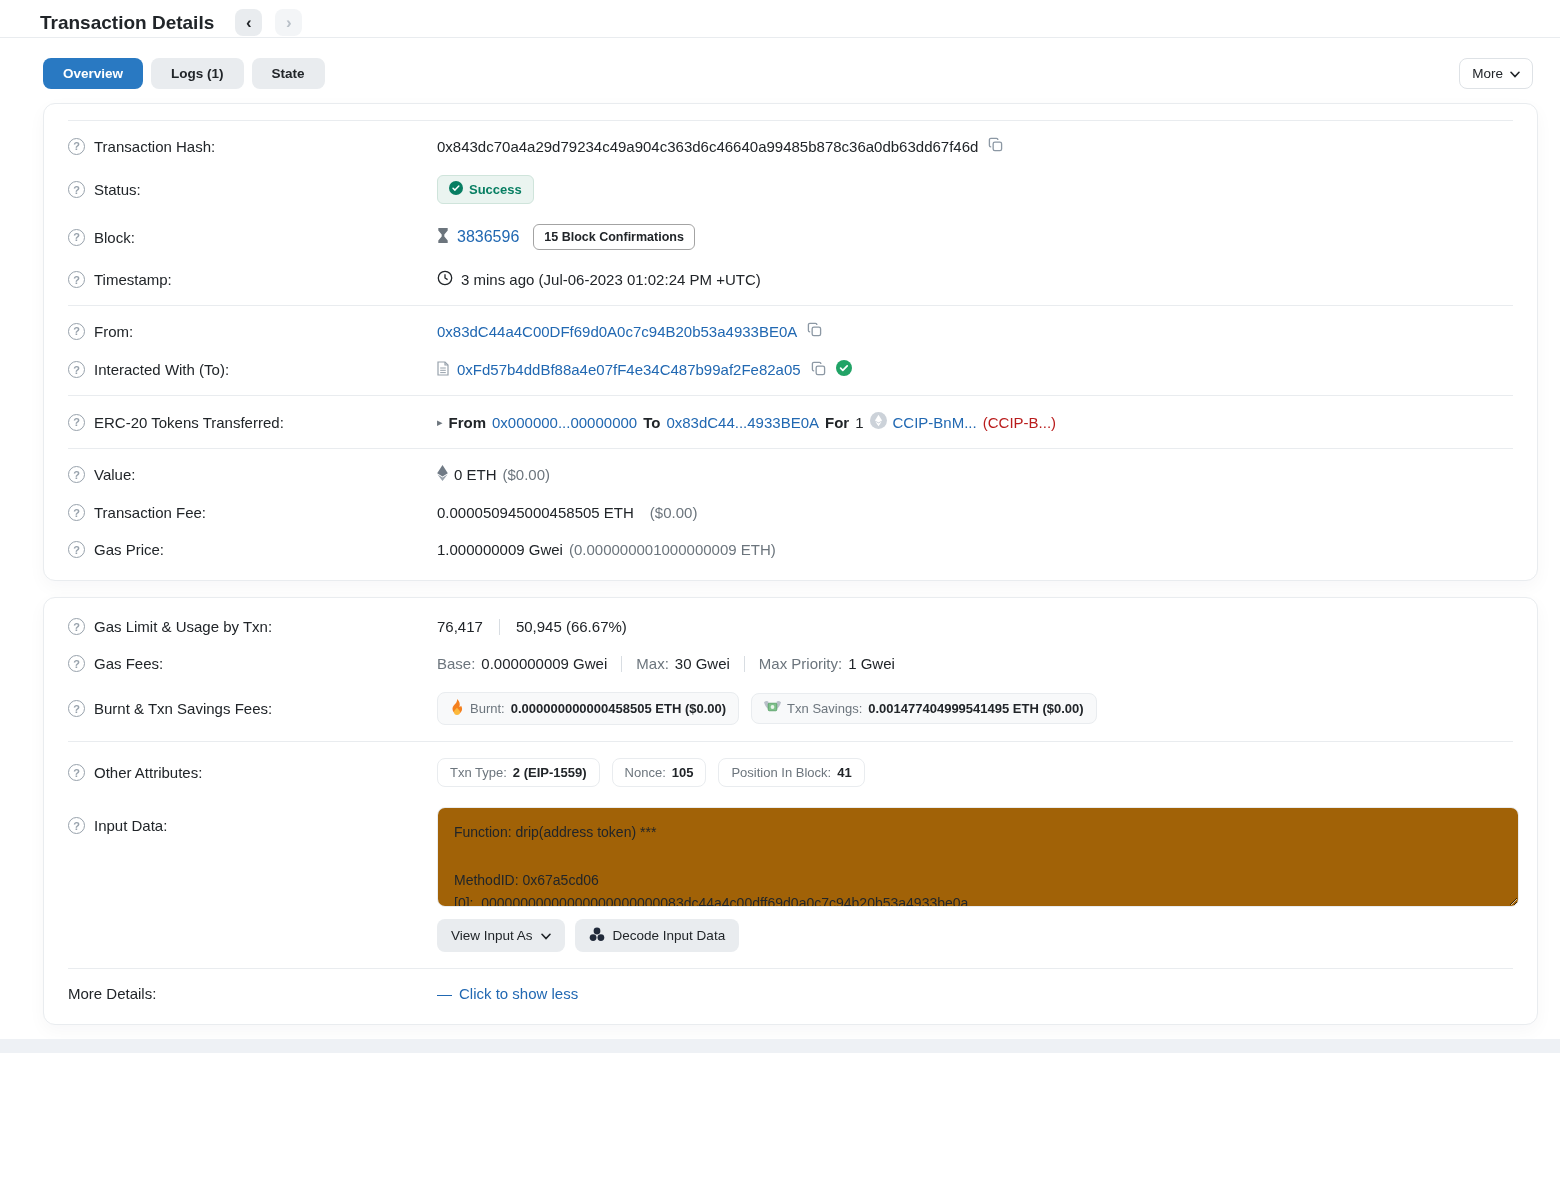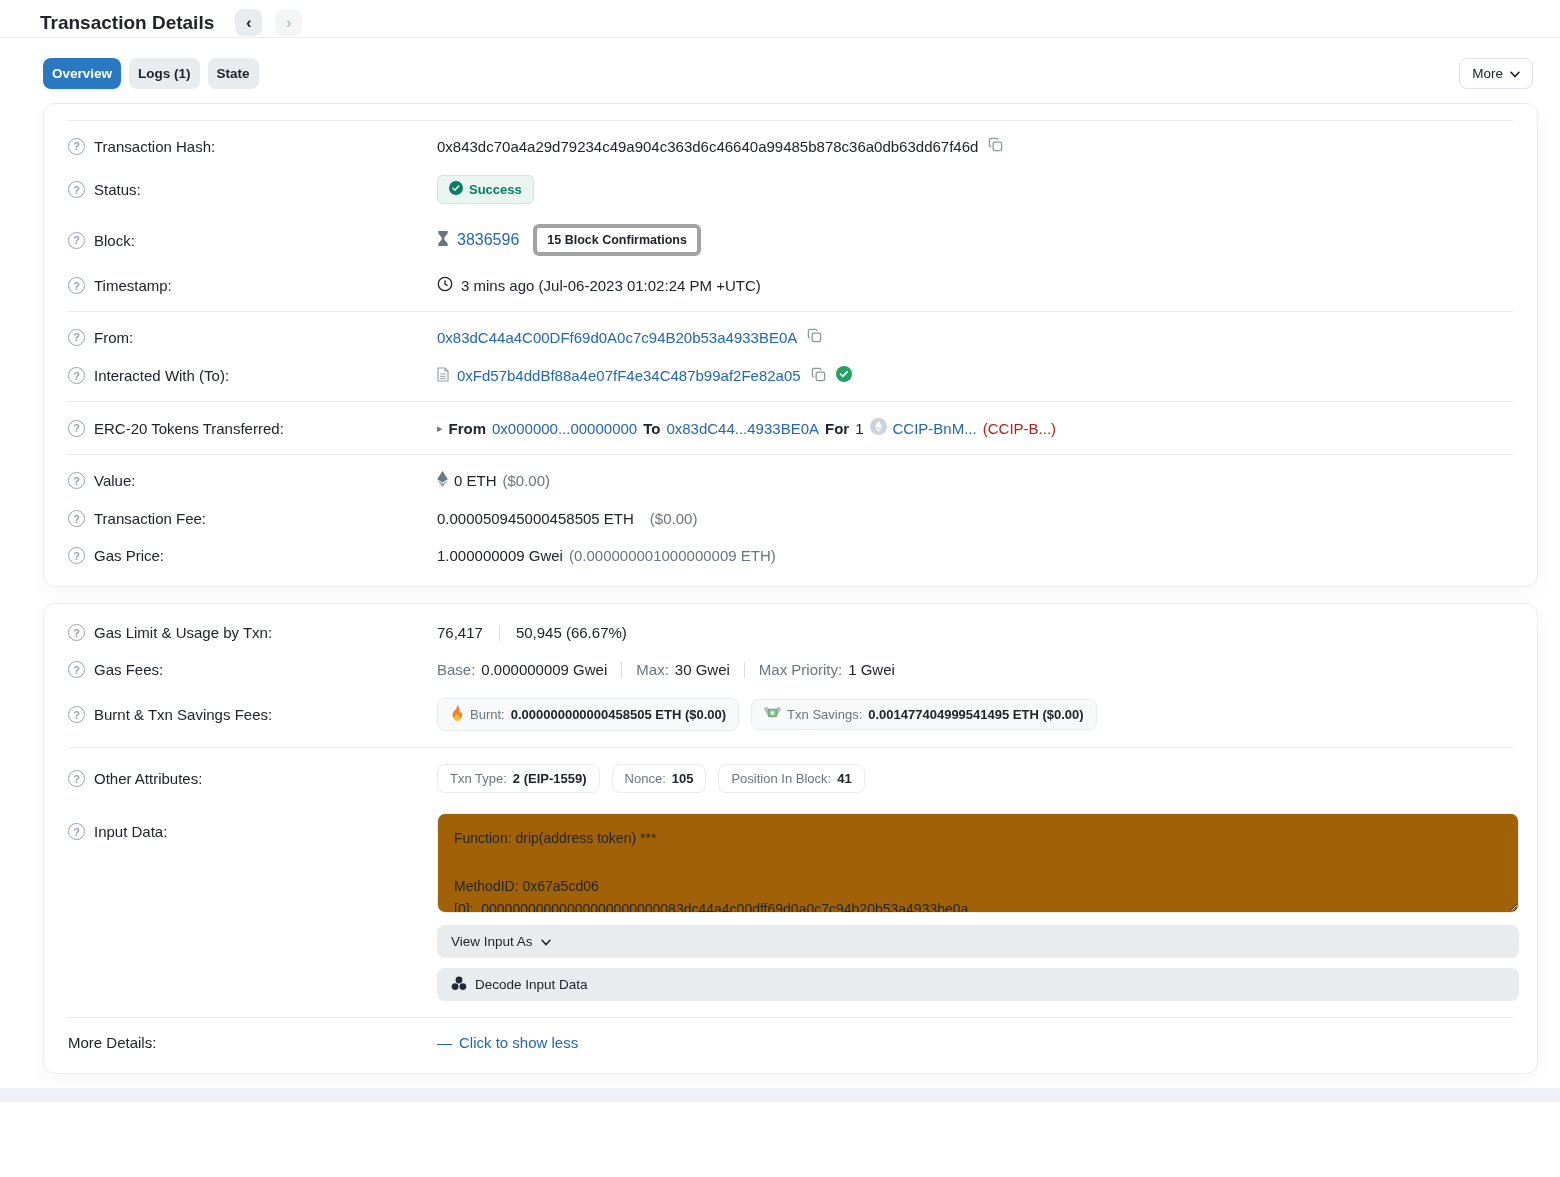--- a/index.html
+++ b/index.html
@@ -27,21 +27,21 @@
     background: #e9ecef; color: #212529;
     font-size: 17px; font-weight: 700; line-height: 1;
     display: inline-flex; align-items: center; justify-content: center;
     cursor: pointer; font-family: "Liberation Sans", sans-serif;
   }
   .nav-btn.disabled { background: #f3f5f7; color: #b9c0c8; }
 
   
   .tabs-row { display: flex; align-items: center; padding: 20px 27px 0 43px; }
   .tab {
-    height: 31px; padding: 0 9px; margin-right: 8px;
+    height: 31px; padding: 0 20px; margin-right: 8px;
     border: none; border-radius: 8px; background: #e9ecef; color: #212529;
     font-size: 13.5px; font-weight: 600; cursor: pointer;
     display: inline-flex; align-items: center;
     font-family: "Liberation Sans", sans-serif;
   }
   .tab.active { background: #2979c2; color: #fff; }
   .more-btn {
     margin-left: auto; height: 31px; padding: 0 12px;
     background: #fff; border: 1px solid #dee2e6; border-radius: 8px;
     font-size: 13.5px; color: #212529; cursor: pointer;
@@ -81,21 +81,21 @@
 
   .icon-btn { background: none; border: none; cursor: pointer; display: inline-flex; align-items: center; padding: 0 2px; }
 
   .badge-success {
     display: inline-flex; align-items: center; gap: 6px;
     background: #eaf4f0; border: 1px solid #cfe4db; border-radius: 6px;
     padding: 5px 11px; color: #077e62; font-size: 13px; font-weight: 600;
   }
   .badge-plain {
     display: inline-flex; align-items: center;
-    background: #fff; border: 4px solid #a3a3a3; border-radius: 6px;
+    background: #fff; border: 1px solid #a3a3a3; border-radius: 6px;
     padding: 5px 10px; font-size: 12.5px; font-weight: 700; color: #212529;
     margin-left: 6px;
   }
   .pill {
     display: inline-flex; align-items: center; gap: 6px;
     background: #f8f9fa; border: 1px solid #e9ecef; border-radius: 8px;
     padding: 6px 12px; font-size: 13px;
   }
   .pill.white { background: #fff; }
   .pill .pv { font-weight: 700; }
@@ -103,21 +103,21 @@
   .vsep { width: 1px; height: 16px; background: #d8dde2; margin: 0 8px; display: inline-block; }
 
   .input-data-box {
     width: 1082px; height: 100px;
     background: #a16207; border: 1px solid #e9ecef; border-radius: 8px;
     padding: 13px 16px;
     font-family: Liberation Sans, sans-serif;
     font-size: 14px; line-height: 1.7; color: #212529;
     resize: vertical;
   }
-  .input-buttons { display: flex; gap: 10px; margin-top: 9px; flex-direction: column; }
+  .input-buttons { display: flex; gap: 10px; margin-top: 9px; }
   .btn-gray {
     background: #e9ecef; border: none; border-radius: 8px;
     height: 33px; padding: 0 14px; font-size: 13.5px; color: #212529;
     display: inline-flex; align-items: center; gap: 8px; cursor: pointer;
     font-family: "Liberation Sans", sans-serif; font-weight: 500;
   }
   .show-less { display: inline-flex; align-items: center; gap: 7px; font-size: 15px; }
 
   .bottom-strip { height: 14px; background: #eef1f5; margin-top: 14px; }
 </style>

